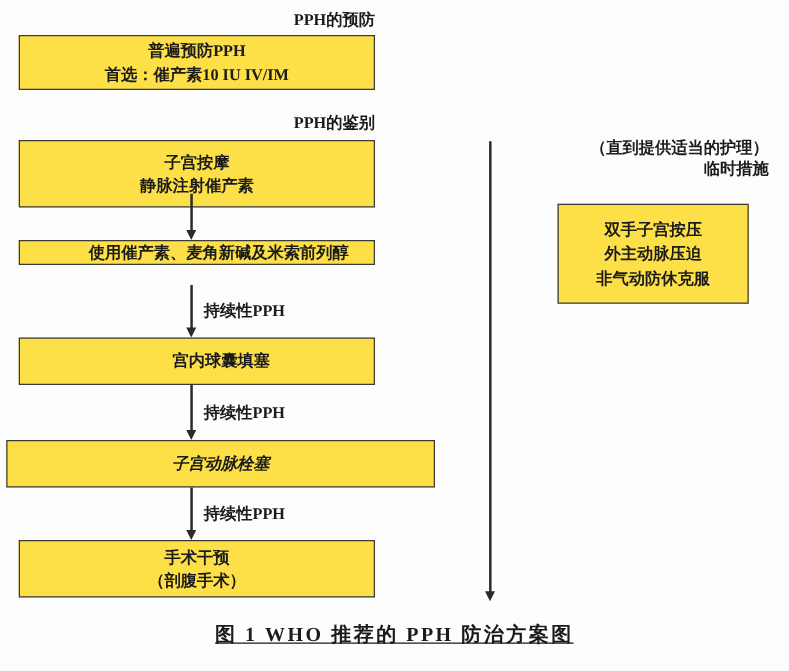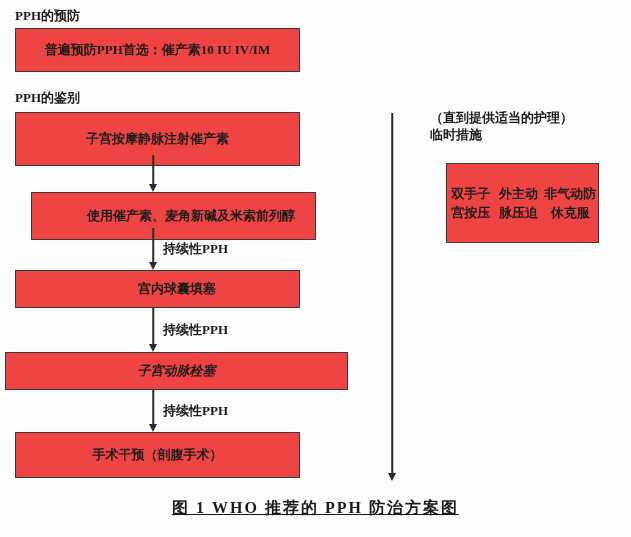--- a/index.html
+++ b/index.html
@@ -11,34 +11,35 @@
   .canvas {
     position: relative;
     width: 631px;
     height: 537px;
     background: #fdfdfd;
     overflow: hidden;
   }
   .box {
     position: absolute;
     border: 1.5px solid #3a3a3a;
-    background: #ef4444;
+    background: #fde047;
     display: flex;
+    flex-direction: column;
     align-items: center;
     justify-content: center;
     text-align: center;
     font-size: 13px;
     font-weight: bold;
     line-height: 1.5;
   }
   .flow-label {
     position: absolute;
     font-size: 13px;
     font-weight: bold;
-    text-align: left;
+    text-align: right;
     line-height: 1.3;
   }
   .arrow { position: absolute; }
   .arrow .line {
     position: absolute;
     left: 50%;
     transform: translateX(-50%);
     top: 0;
     width: 1.5px;
     height: calc(100% - 7px);
@@ -88,21 +89,21 @@
   <div class="box" style="left:15px; top:112px; width:285px; height:54px;">
     <div>子宫按摩</div>
     <div>静脉注射催产素</div>
   </div>
 
   <div class="arrow" style="left:148px; top:155px; width:10px; height:37px;">
     <div class="line"></div>
     <div class="head"></div>
   </div>
 
-  <div class="box" style="left:31px; top:192px; width:285px; height:48px;padding-left:35px;">
+  <div class="box" style="left:15px; top:192px; width:285px; height:20px;padding-left:35px;">
     <div>使用催产素、麦角新碱及米索前列醇</div>
   </div>
 
   <div class="arrow" style="left:148px; top:228px; width:10px; height:42px;">
     <div class="line"></div>
     <div class="head"></div>
   </div>
   <div class="arrow-label" style="left:163px; top:240px;">持续性PPH</div>
 
   <div class="box" style="left:15px; top:270px; width:285px; height:38px;padding-left:39px;">

